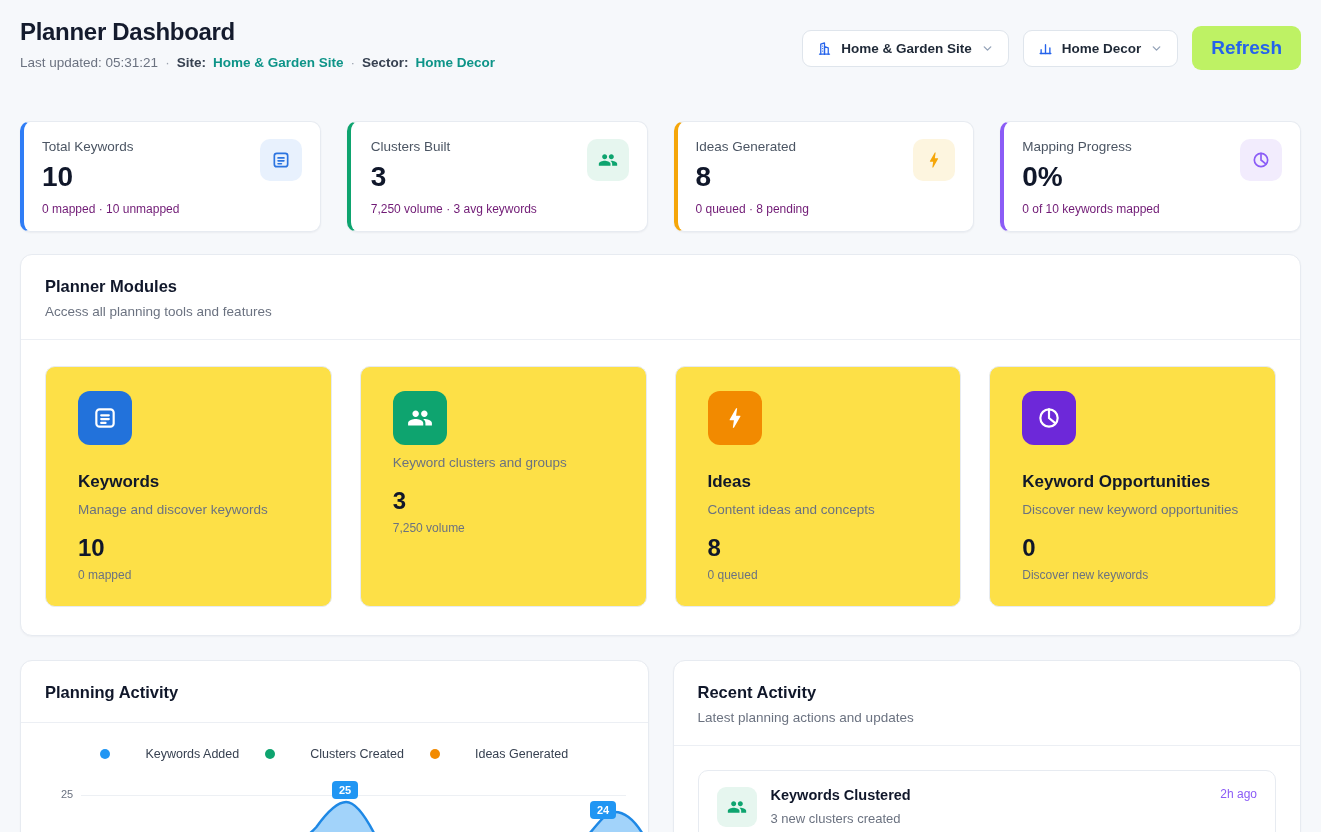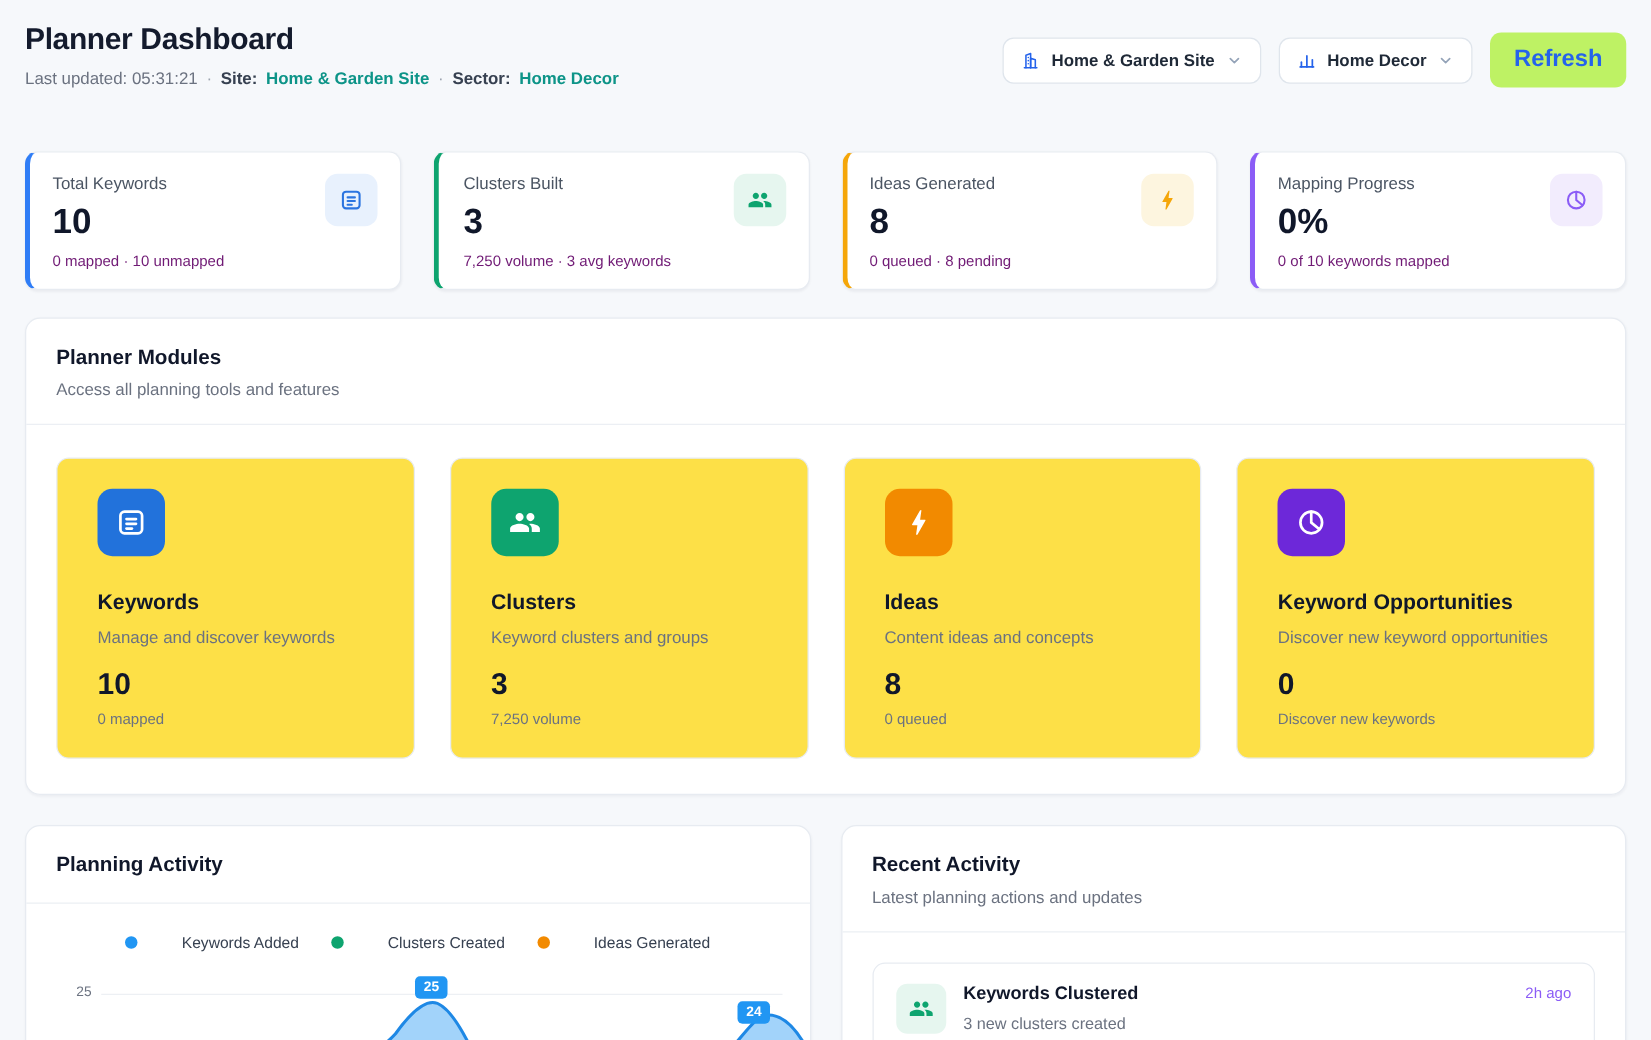--- a/index.html
+++ b/index.html
@@ -230,21 +230,20 @@
         <div class="module-desc">Manage and discover keywords</div>
         <div class="module-value">10</div>
         <div class="module-sub">0 mapped</div>
       </div>
       <div class="module-card">
         <div class="module-icon m-green">
           <svg width="26" height="26" viewBox="0 0 24 24" fill="currentColor">
               <path d="M16 11c1.66 0 2.99-1.34 2.99-3S17.66 5 16 5c-1.66 0-3 1.34-3 3s1.34 3 3 3zm-8 0c1.66 0 2.99-1.34 2.99-3S9.66 5 8 5C6.34 5 5 6.34 5 8s1.34 3 3 3zm0 2c-2.33 0-7 1.17-7 3.5V19h14v-2.5c0-2.33-4.67-3.5-7-3.5zm8 0c-.29 0-.62.02-.97.05 1.16.84 1.97 1.97 1.97 3.45V19h6v-2.5c0-2.33-4.67-3.5-7-3.5z"></path>
             </svg>
         </div>
-        <div class="module-title">Clusters</div>
         <div class="module-desc">Keyword clusters and groups</div>
         <div class="module-value">3</div>
         <div class="module-sub">7,250 volume</div>
       </div>
       <div class="module-card">
         <div class="module-icon m-orange">
           <svg width="26" height="26" viewBox="0 0 24 24" fill="currentColor">
               <path d="M11 21h-1l1-7H7.5c-.58 0-.57-.32-.38-.66L13 3h1l-1 7h3.5c.49 0 .56.33.47.51L11 21z"></path>
             </svg>
         </div>

